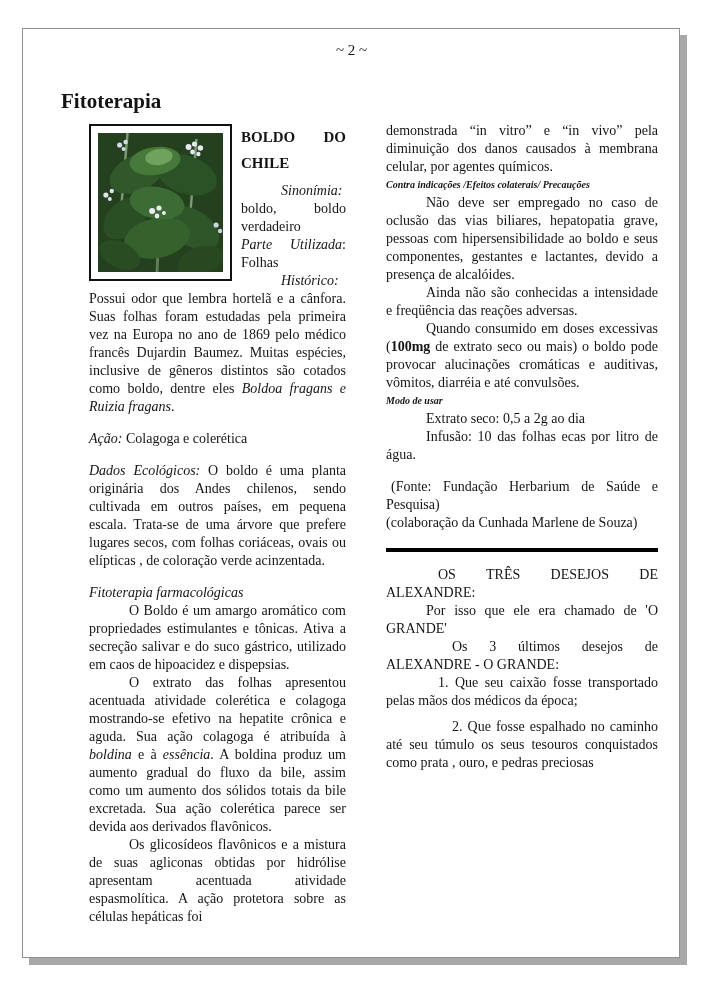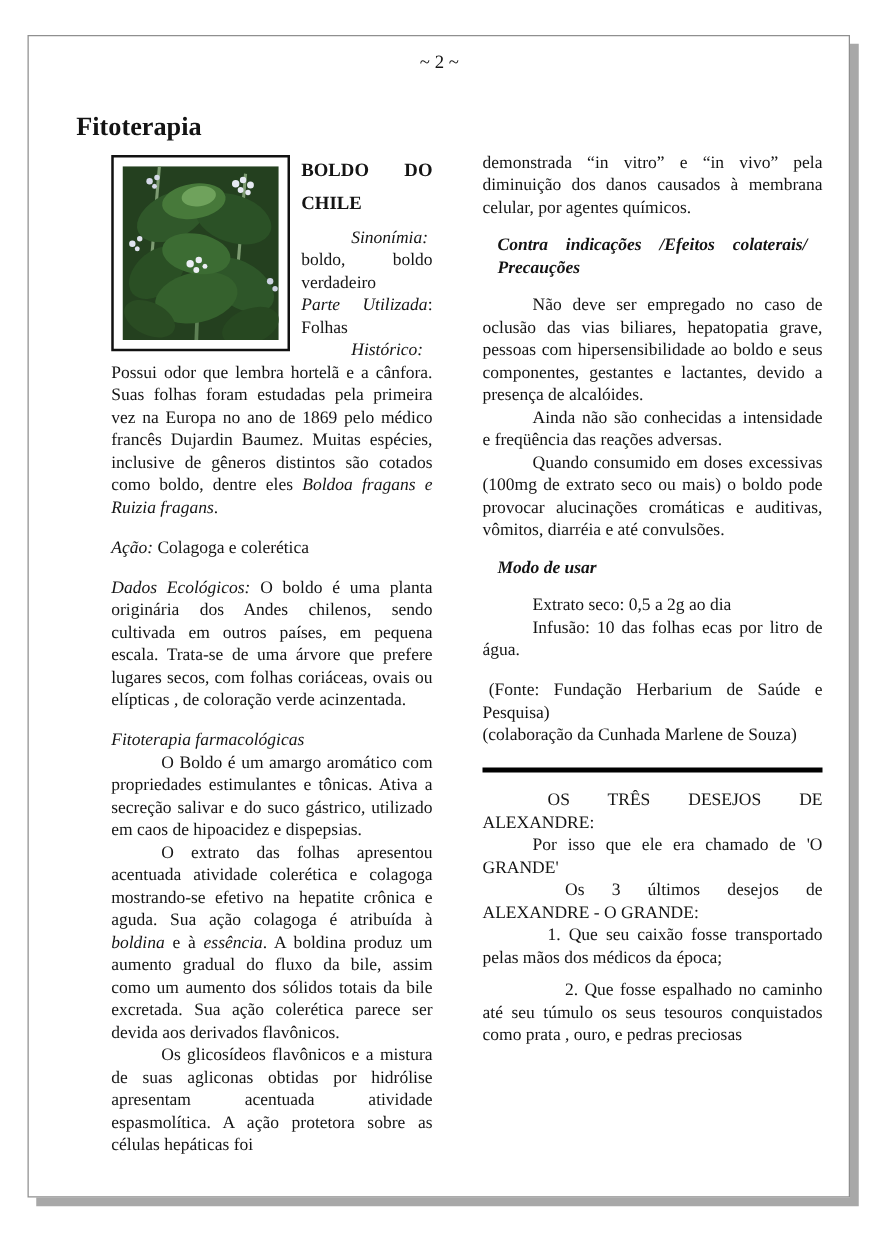--- a/index.html
+++ b/index.html
@@ -17,29 +17,29 @@
   .col-left{width:257px;flex:0 0 257px;}
   .col-right{width:272px;flex:0 0 272px;}
   p{margin:0;text-align:justify;font-size:14px;line-height:18px;}
   .gap{margin-top:14px;}
   .gap-sm{margin-top:8px;}
   .ind{text-indent:40px;}
   .ind-xs{text-indent:5px;}
   .ind-lg{text-indent:52px;}
   .ind-xl{text-indent:66px;}
   .it{font-style:italic;}
-  .bd{font-weight:normal;}
+  .bd{font-weight:bold;}
   .article-title{font-weight:bold;font-size:15px;line-height:26px;text-align:justify;margin:2px 0 6px 0;}
   .img-box{
     float:left;width:143px;height:157px;box-sizing:border-box;
     border:2px solid #111;background:#fff;padding:7px;
     margin:2px 9px 4px 0;
   }
   .img-box svg{display:block;width:100%;height:100%;}
-  .subheading{font-weight:bold;font-style:italic;font-size:14px;line-height:18px;text-align:justify;margin:12px;}
+  .subheading{font-weight:bold;font-style:italic;font-size:10px;line-height:18px;text-align:justify;margin:0;}
   .divider{border:0;border-top:4px solid #000;margin:16px 0 14px 0;}
   .sabedoria-heading{font-weight:bold;font-size:14.5px;line-height:18px;margin:0;}
 </style>
 </head>
 <body>
 
 <div class="page">
   <div class="content">
 
     <p class="page-number">~ 2 ~</p>

